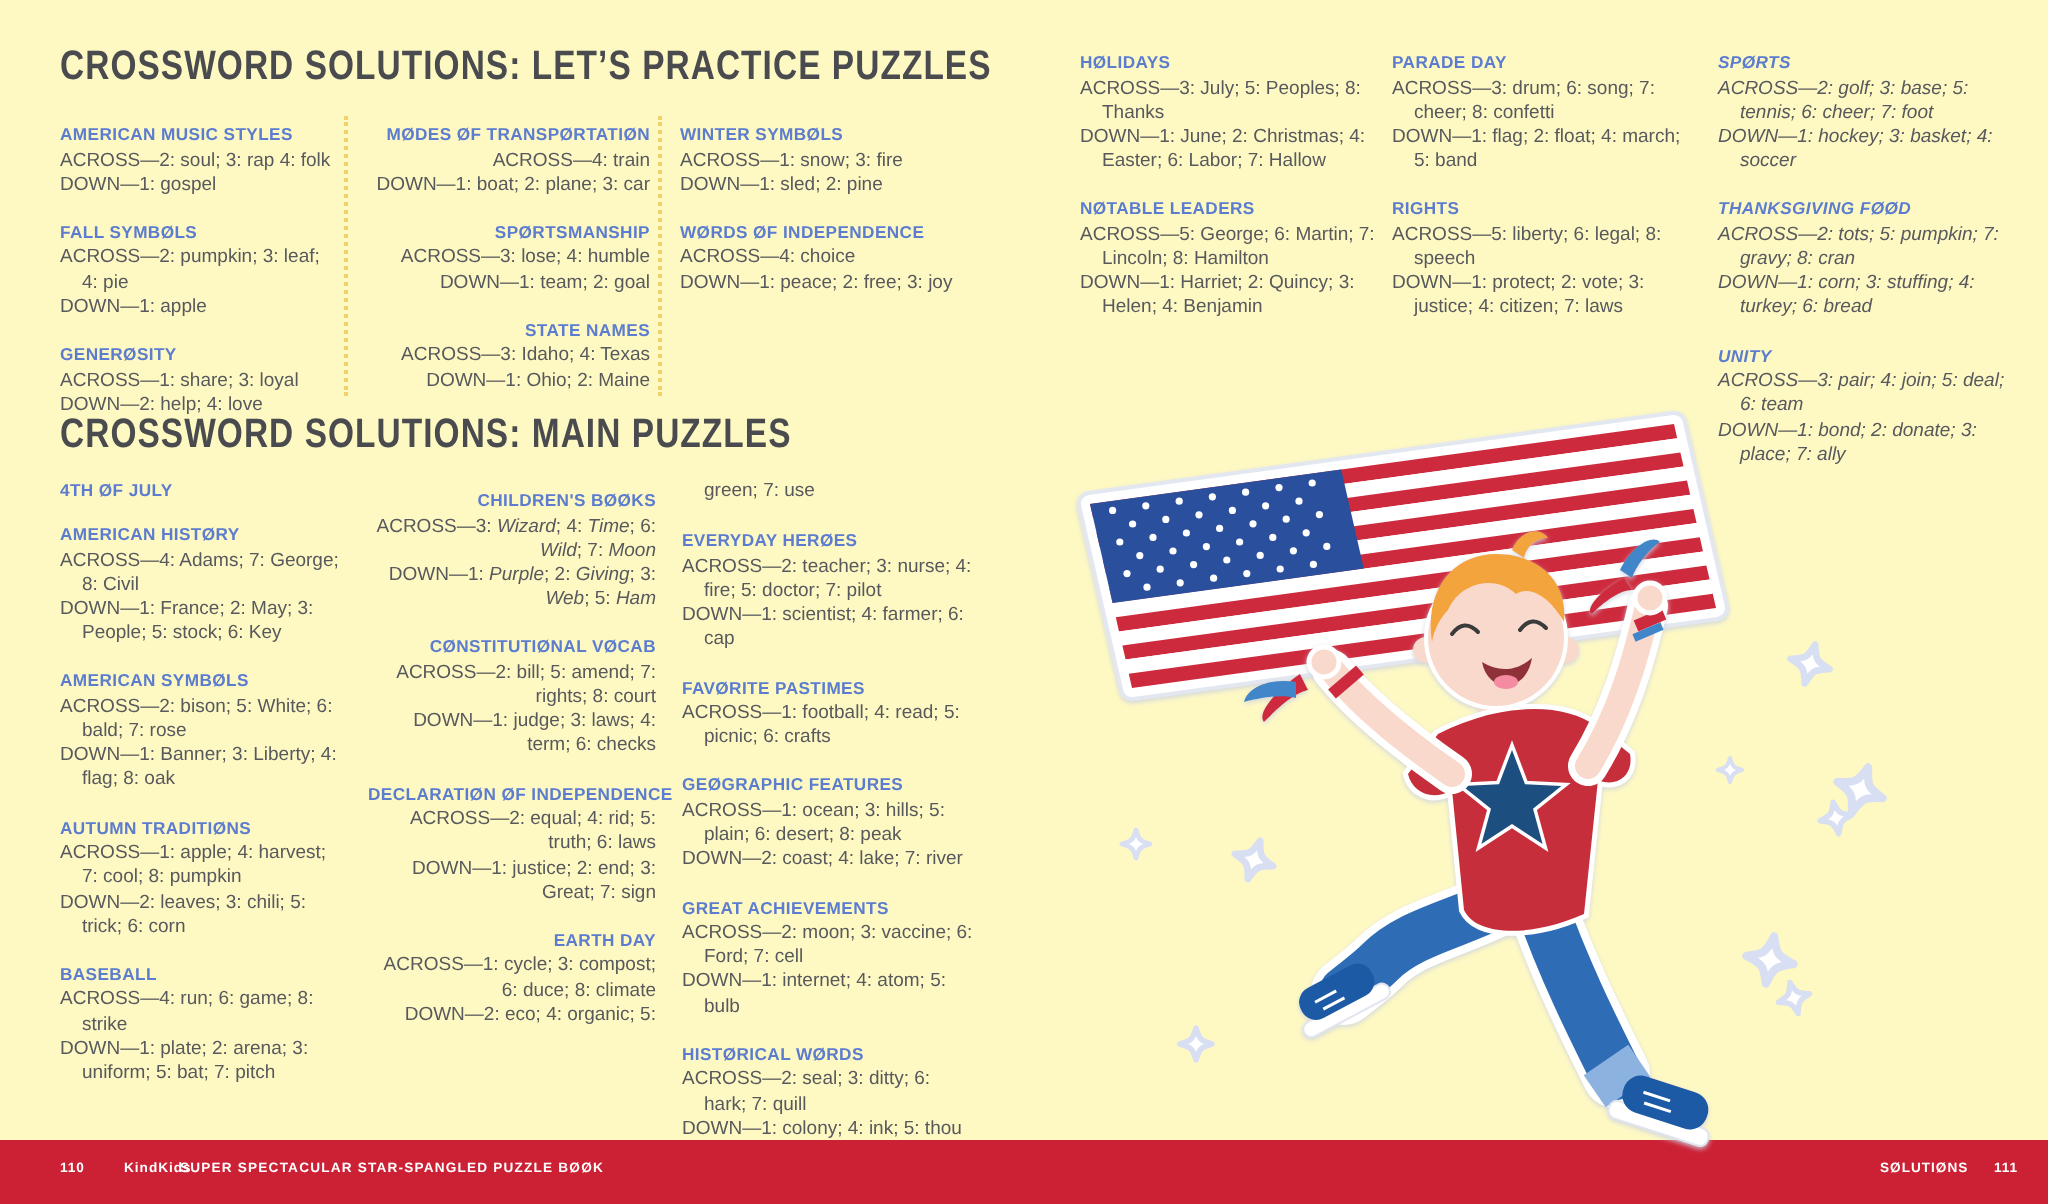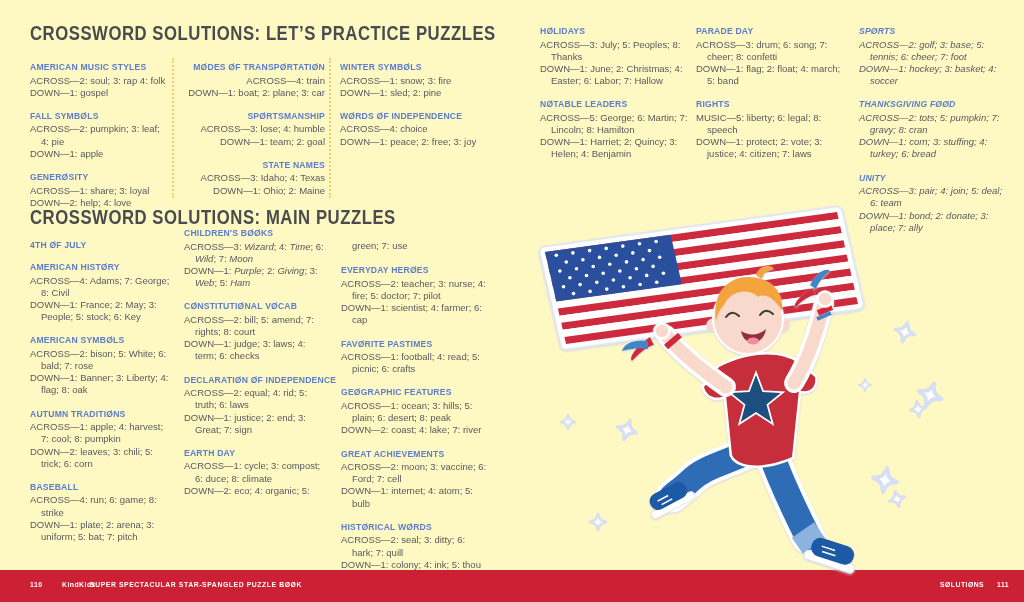--- a/index.html
+++ b/index.html
@@ -20,21 +20,21 @@
   
   #pcol0{left:30px;top:62px;width:136px;}
   #pcol1{left:185px;top:62px;width:140px;text-align:right;}
   #pcol2{left:340px;top:62px;width:140px;}
   
   #pcol3{left:540px;top:26px;width:148px;}
   #pcol4{left:696px;top:26px;width:148px;}
   #pcol5{left:859px;top:26px;width:148px;font-style:italic;}
   
   #mcol0{left:30px;top:240px;width:142px;}
-  #mcol1{left:184px;top:228px;width:144px;}
+  #mcol1{left:184px;top:245px;width:144px;text-align:right;}
   #mcol2{left:341px;top:240px;width:146px;}
   #sep0{left:172px;}
   #sep1{left:329px;}
   #footer{position:absolute;left:0;top:570px;width:1024px;height:32px;background:#cc2135;z-index:2;}
   .footer-text{position:absolute;top:11px;color:#ffffff;font-size:6.8px;font-weight:bold;letter-spacing:.5px;}
   #footer-page-left{left:30px;}
   #footer-brand{left:62px;}
   #footer-book-title{left:90px;letter-spacing:.6px;}
   #footer-section{left:940px;}
   #footer-page-right{left:997px;}
@@ -108,21 +108,21 @@
       </div>
     </div>
   <div class="col" id="pcol4">
       <div class="entry">
         <div class="entry-title">PARADE DAY</div>
         <div class="clue">ACROSS—3: drum; 6: song; 7: cheer; 8: confetti</div>
         <div class="clue">DOWN—1: flag; 2: float; 4: march; 5: band</div>
       </div>
       <div class="entry">
         <div class="entry-title">RIGHTS</div>
-        <div class="clue">MUSIC—5: liberty; 6: legal; 8: speech</div>
+        <div class="clue">ACROSS—5: liberty; 6: legal; 8: speech</div>
         <div class="clue">DOWN—1: protect; 2: vote; 3: justice; 4: citizen; 7: laws</div>
       </div>
     </div>
   <div class="col" id="pcol5">
       <div class="entry">
         <div class="entry-title">SPØRTS</div>
         <div class="clue">ACROSS—2: golf; 3: base; 5: tennis; 6: cheer; 7: foot</div>
         <div class="clue">DOWN—1: hockey; 3: basket; 4: soccer</div>
       </div>
       <div class="entry">

